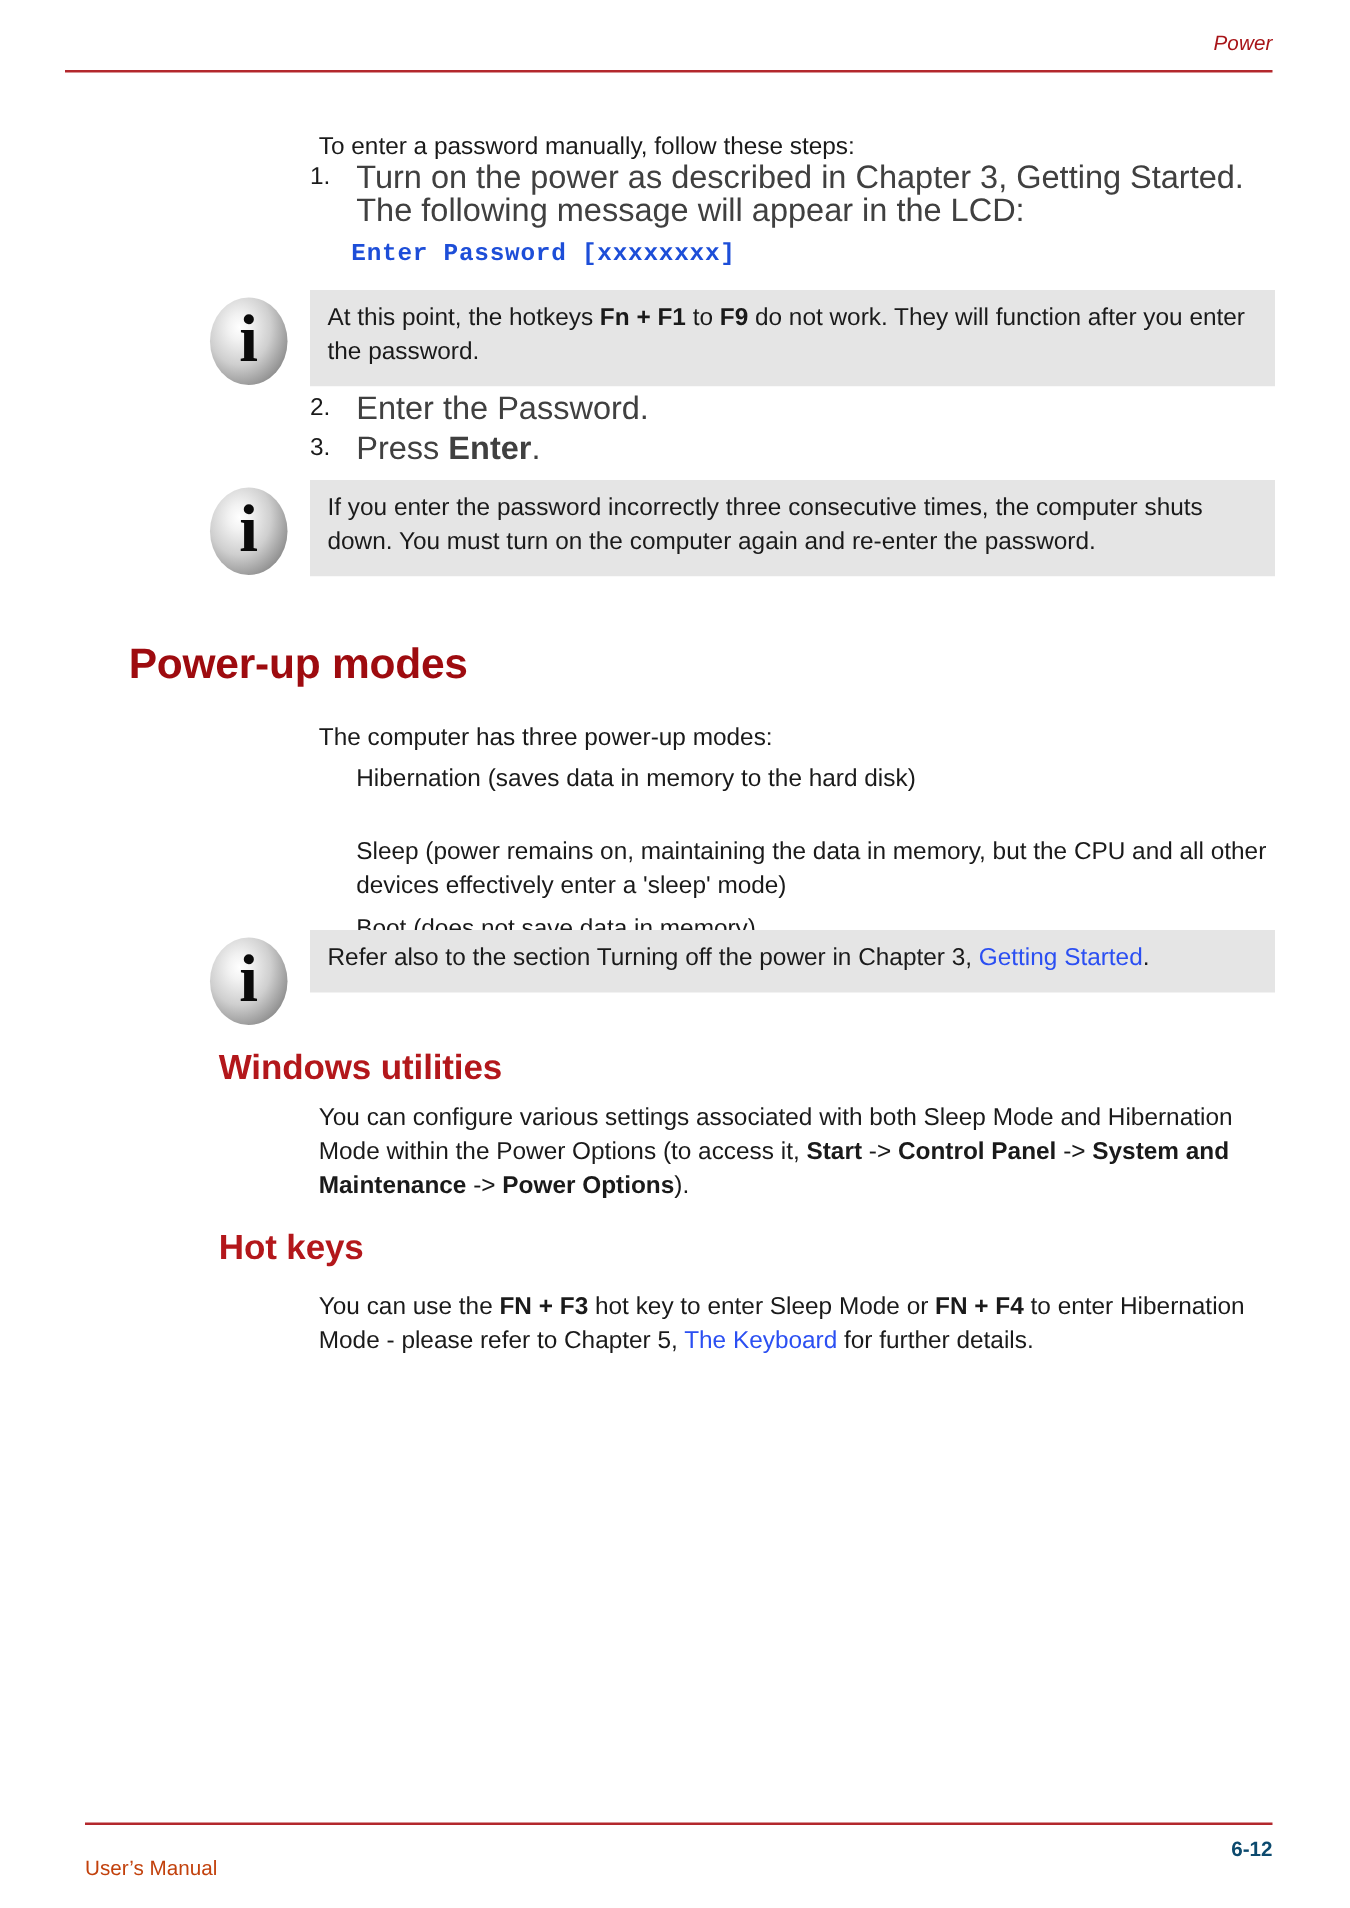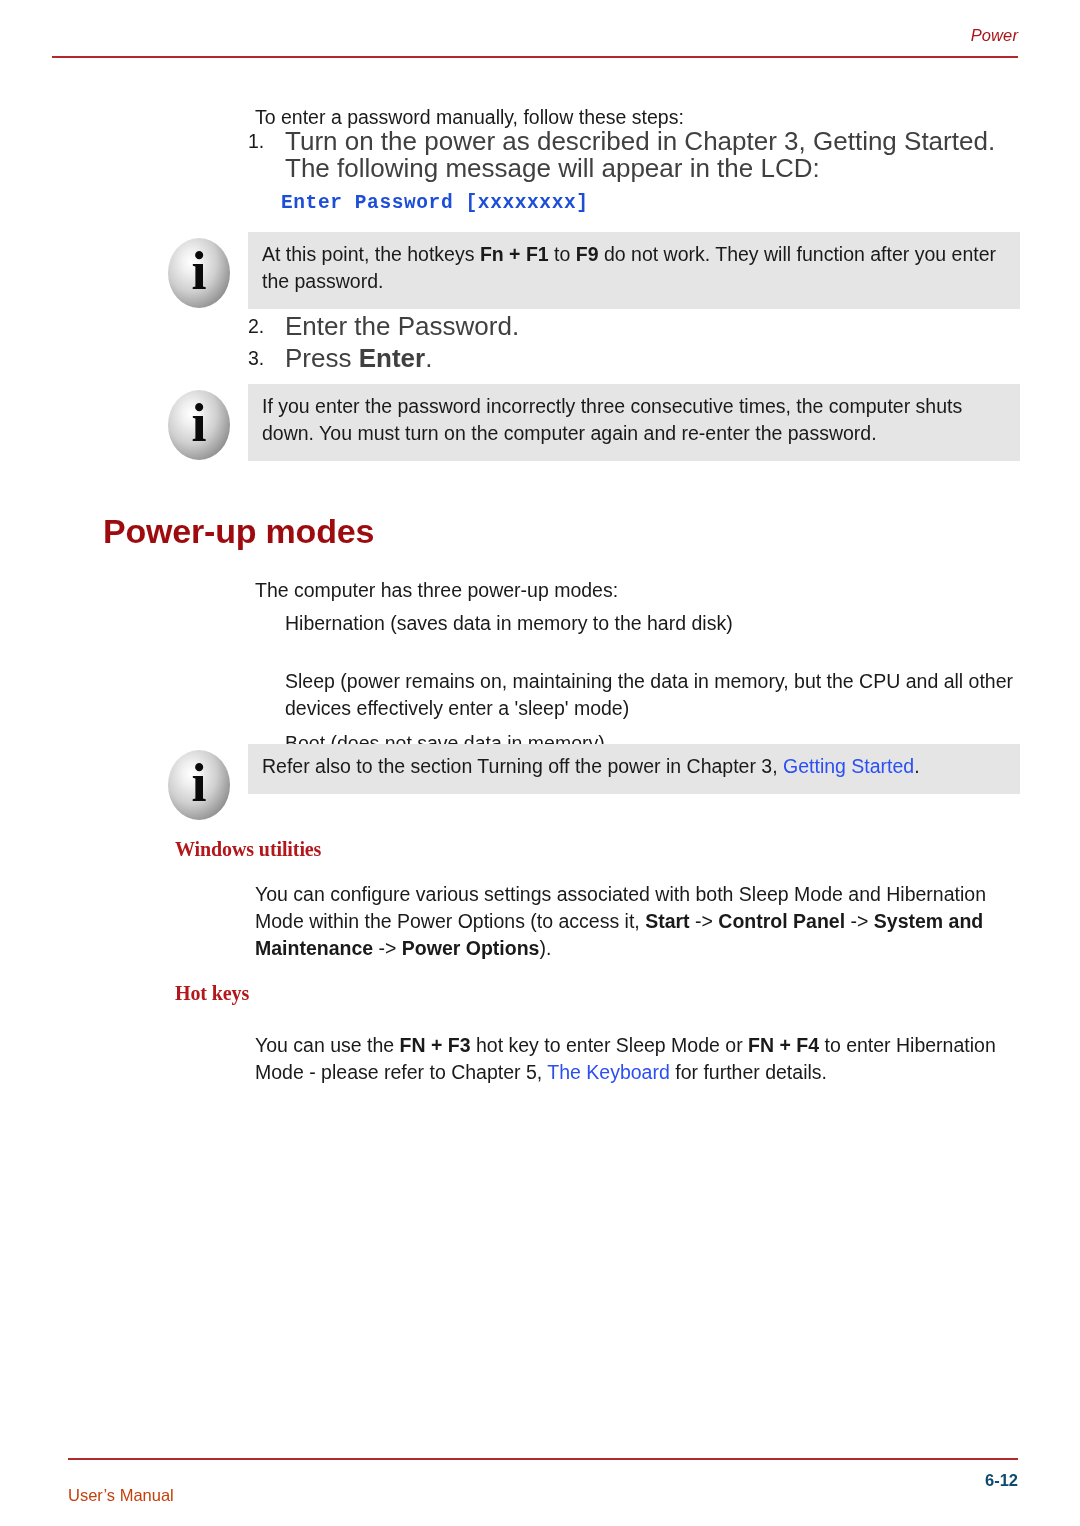--- a/index.html
+++ b/index.html
@@ -162,26 +162,25 @@
     left: 103px;
     font-size: 34px;
     font-weight: bold;
     color: #9e0b0f;
     letter-spacing: -0.2px;
     white-space: nowrap;
   }
   .h2 {
     position: absolute;
     left: 175px;
-    font-size: 20px;
+    font-size: 28px;
     font-weight: bold;
     color: #b3171b;
     letter-spacing: -0.1px;
     white-space: nowrap;
-    font-family: Liberation Serif, serif;
   }
 
   
   .mode-item {
     position: absolute;
     left: 285px;
     width: 735px;
     font-size: 19.5px;
     line-height: 27px;
     color: #1a1a1a;

